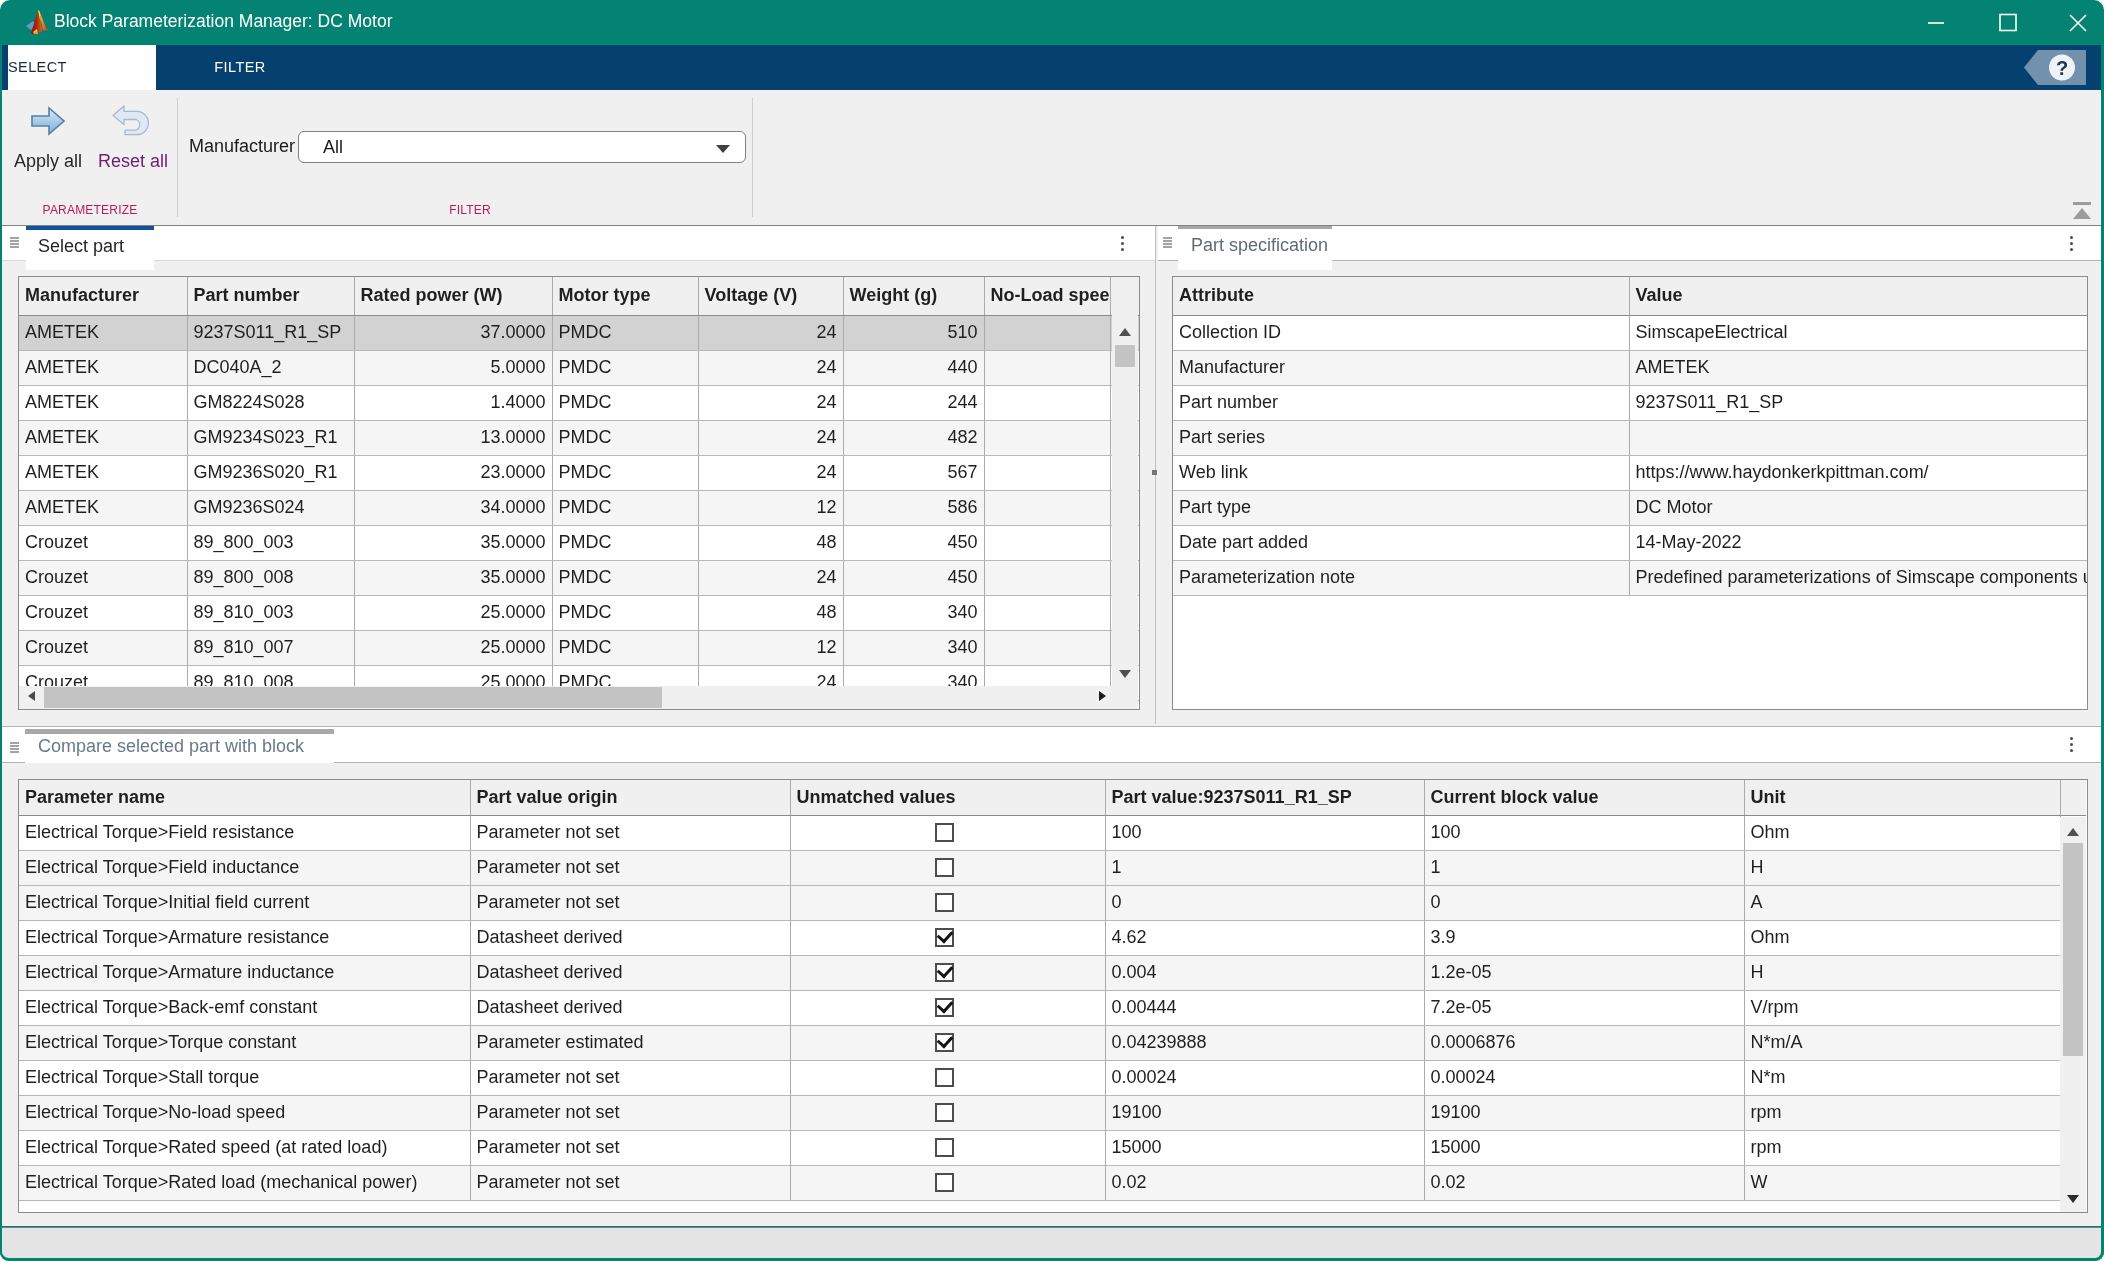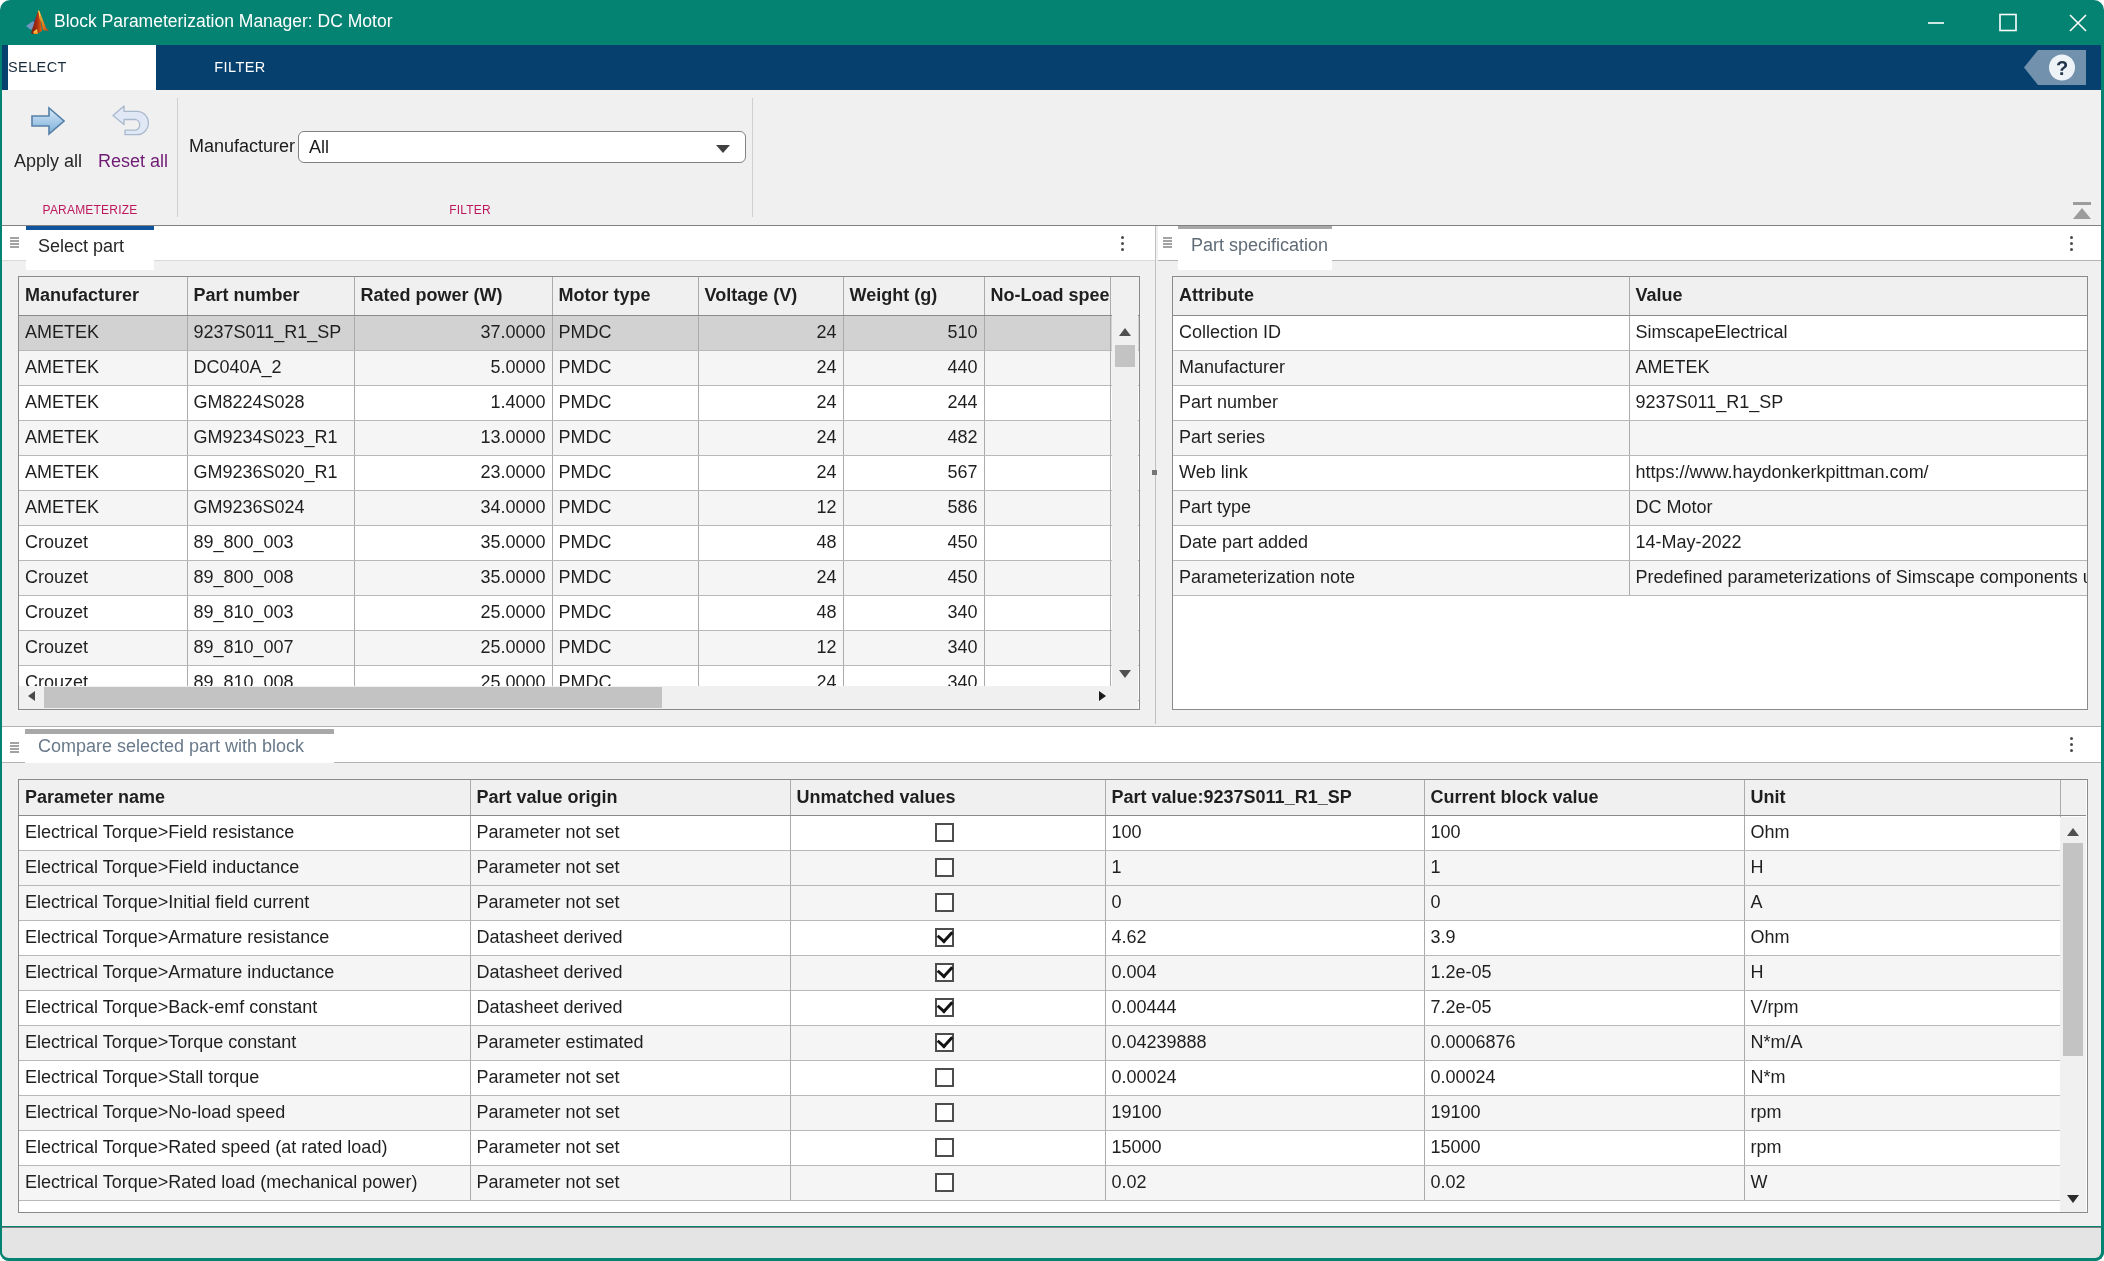--- a/index.html
+++ b/index.html
@@ -15,21 +15,21 @@
   #tabbar { left:0; top:45px; width:2104px; height:45px; background:#05406f; }
   #tab-select { left:8px; top:0; width:148px; height:45px; background:#ffffff; color:#1a2b3a; font-size:14.5px; text-align:left; line-height:45px; letter-spacing:0.4px; }
   #tab-format { left:156px; top:0; width:168px; height:45px; color:#ffffff; font-size:14.5px; text-align:center; line-height:45px; letter-spacing:0.4px; }
 
   
   #toolbar { left:0; top:90px; width:2104px; height:136px; background:#f0f0f0; border-bottom:1px solid #818181; }
   .vsep { top:8px; width:1px; height:119px; background:#cfcfcf; }
   .seclabel { top:113px; font-size:12px; color:#be185d; text-align:center; letter-spacing:0.2px; }
   .btnlabel { font-size:18px; color:#262626; text-align:center; white-space:nowrap; }
   #mfg-label { left:189px; top:46px; font-size:18px; color:#1a1a1a; }
-  #dropdown { left:298px; top:41px; width:448px; height:32px; background:#ffffff; border:1px solid #828282; border-radius:6px; font-size:18px; color:#1a1a1a; line-height:30px; padding-left:10px; }
+  #dropdown { left:298px; top:41px; width:448px; height:32px; background:#ffffff; border:1px solid #828282; border-radius:6px; font-size:18px; color:#1a1a1a; line-height:30px; padding-left:24px; }
 
   
   #main { left:0; top:226px; width:2104px; height:1000px; background:#f0f0f0; }
   #left-strip { left:2px; top:0; width:1153px; height:35px; background:#ffffff; border-bottom:1px solid #dcd8d4; }
   #right-strip { left:1158px; top:0; width:943px; height:35px; background:#ffffff; border-bottom:1px solid #b9b3af; }
   .paneltab { position:absolute; top:0; height:44px; background:#ffffff; font-size:18px; white-space:nowrap; }
   .paneltab .tt { position:absolute; top:6px; white-space:nowrap; }
   #tab-selectpart { left:26px; width:128px; border-top:4px solid #10549e; color:#262626; }
   #tab-partspec { left:1178px; width:154px; border-top:3px solid #a8a8a8; color:#5f6b76; }
   #vdivider { left:1155px; top:0; width:1px; height:498px; background:#c0c0c0; }

